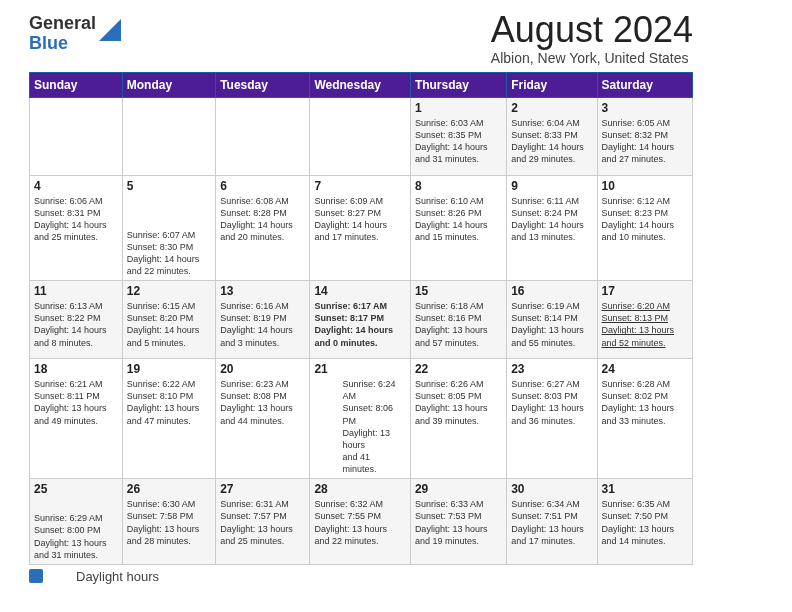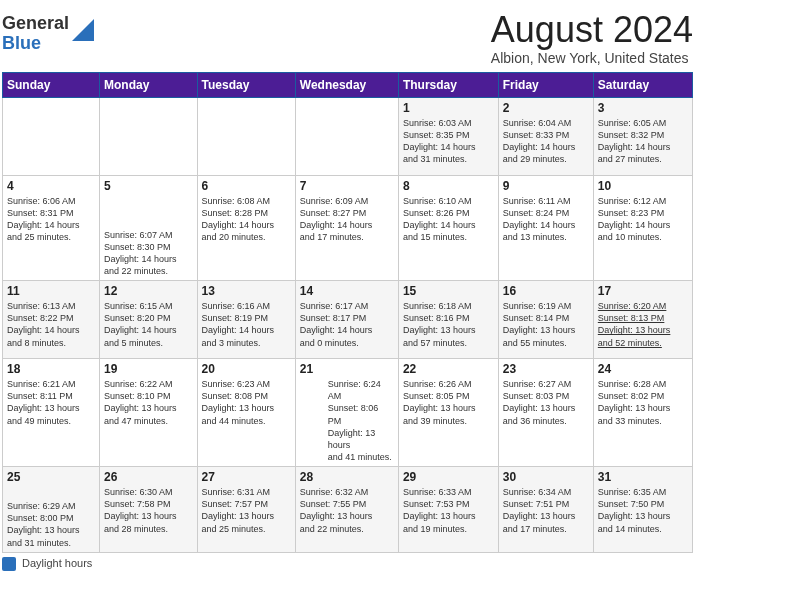--- a/index.html
+++ b/index.html
@@ -5,21 +5,21 @@
     * { box-sizing: border-box; margin: 0; padding: 0; }
     body {
       font-family: Arial, sans-serif;
       background: #fff;
       width: 792px;
       height: 612px;
       overflow: hidden;
     }
     .container {
       width: 708px;
-      padding: 10px 15px 5px 2px;
+      padding: 10px 15px 5px 29px;
     }
     .header-row {
       display: flex;
       align-items: flex-start;
       justify-content: space-between;
       margin-bottom: 6px;
     }
     .logo {
       display: flex;
       align-items: center;
@@ -99,22 +99,23 @@
       color: #333;
       line-height: 1.35;
     }
     .empty-cell {
       background: #fff !important;
     }
     .footer {
       display: flex;
       align-items: flex-start;
       margin-top: 4px;
-      font-size: 11px;
+      font-size: 13px;
       color: #444;
+      gap: 27px;
     }
     .footer-dot {
       width: 14px;
       height: 14px;
       background: #2a6fba;
       border-radius: 2px;
       margin-right: 6px;
       display: inline-block;
     }
   </style>
@@ -246,21 +247,21 @@
           </td>
           <td>
             <span class="day-num">13</span>
             <div class="day-info" style="white-space: pre-line;">Sunrise: 6:16 AM
 Sunset: 8:19 PM
 Daylight: 14 hours
 and 3 minutes.</div>
           </td>
           <td>
             <span class="day-num">14</span>
-            <div class="day-info" style="white-space: pre-line;">Sunrise: 6:17 AM
+            <div class="day-info" style="white-space: pre-line; font-weight: bold;">Sunrise: 6:17 AM
 Sunset: 8:17 PM
 Daylight: 14 hours
 and 0 minutes.</div>
           </td>
           <td>
             <span class="day-num">15</span>
             <div class="day-info" style="white-space: pre-line;">Sunrise: 6:18 AM
 Sunset: 8:16 PM
 Daylight: 13 hours
 and 57 minutes.</div>

